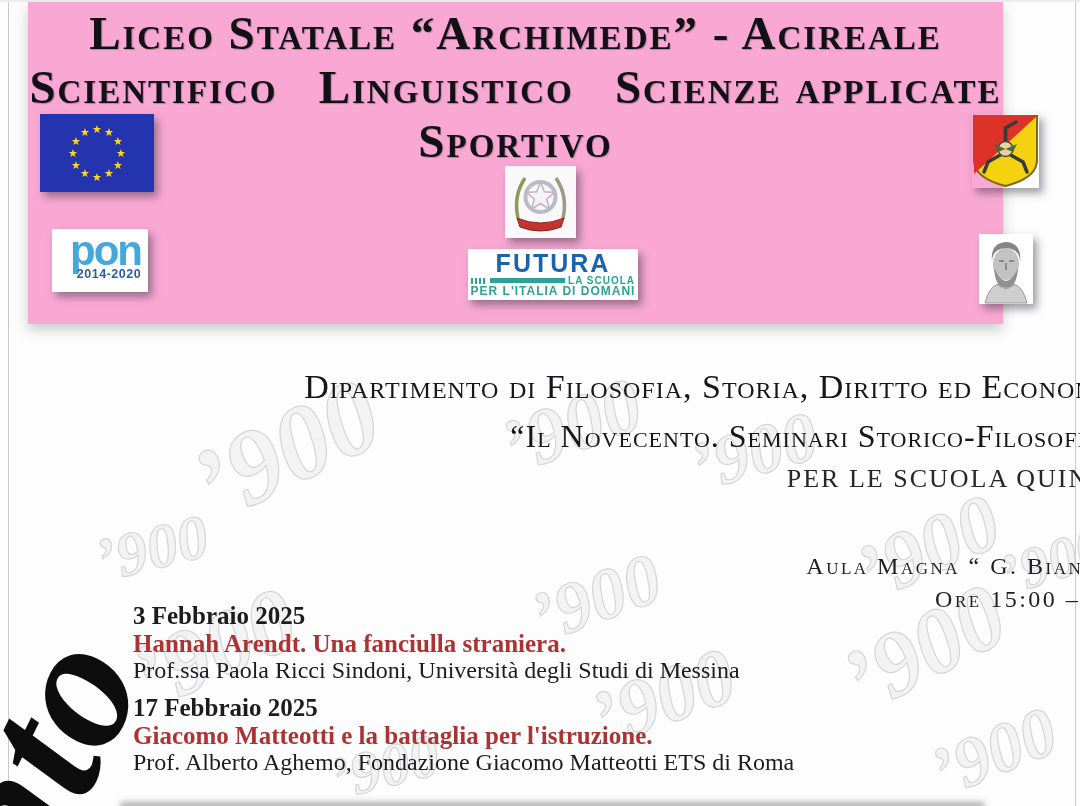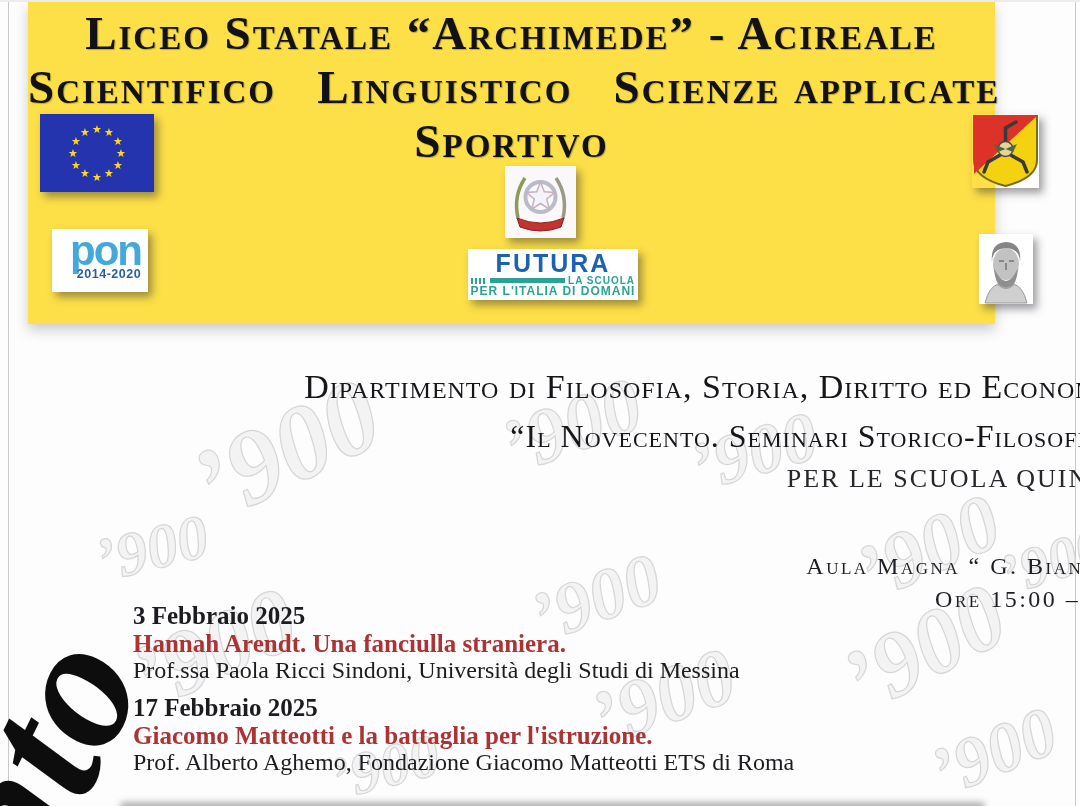--- a/index.html
+++ b/index.html
@@ -8,21 +8,21 @@
     background:#fdfdfd; font-family:"Liberation Serif","DejaVu Serif",serif;
     border-top:2px solid #ececec;
   }
   .edge-line{position:absolute; top:0; bottom:0; width:1px; background:#c9c9c9;}
   .edge-line.left{left:8px;}
   .edge-line.right{left:1075px;}
 
   
   .band{
     position:absolute; left:28px; top:0; width:967px; height:322px;
-    background:#fde047; box-shadow:0 6px 12px rgba(60,60,70,.25);
+    background:#f9a8d4; box-shadow:0 6px 12px rgba(60,60,70,.25);padding-left:8px;
   }
   .band .h1,.band .h2,.band .h3{
     position:absolute; left:0; width:100%; text-align:center;
     font-variant:small-caps; font-weight:bold; color:#121216;
     letter-spacing:2px; white-space:pre; text-shadow:1px 1px 1px rgba(0,0,0,.25);
   }
   .band .h1{top:4px;  font-size:47px;}
   .band .h2{top:58px; font-size:47px;}
   .band .h3{top:112px;font-size:47px;}
 

